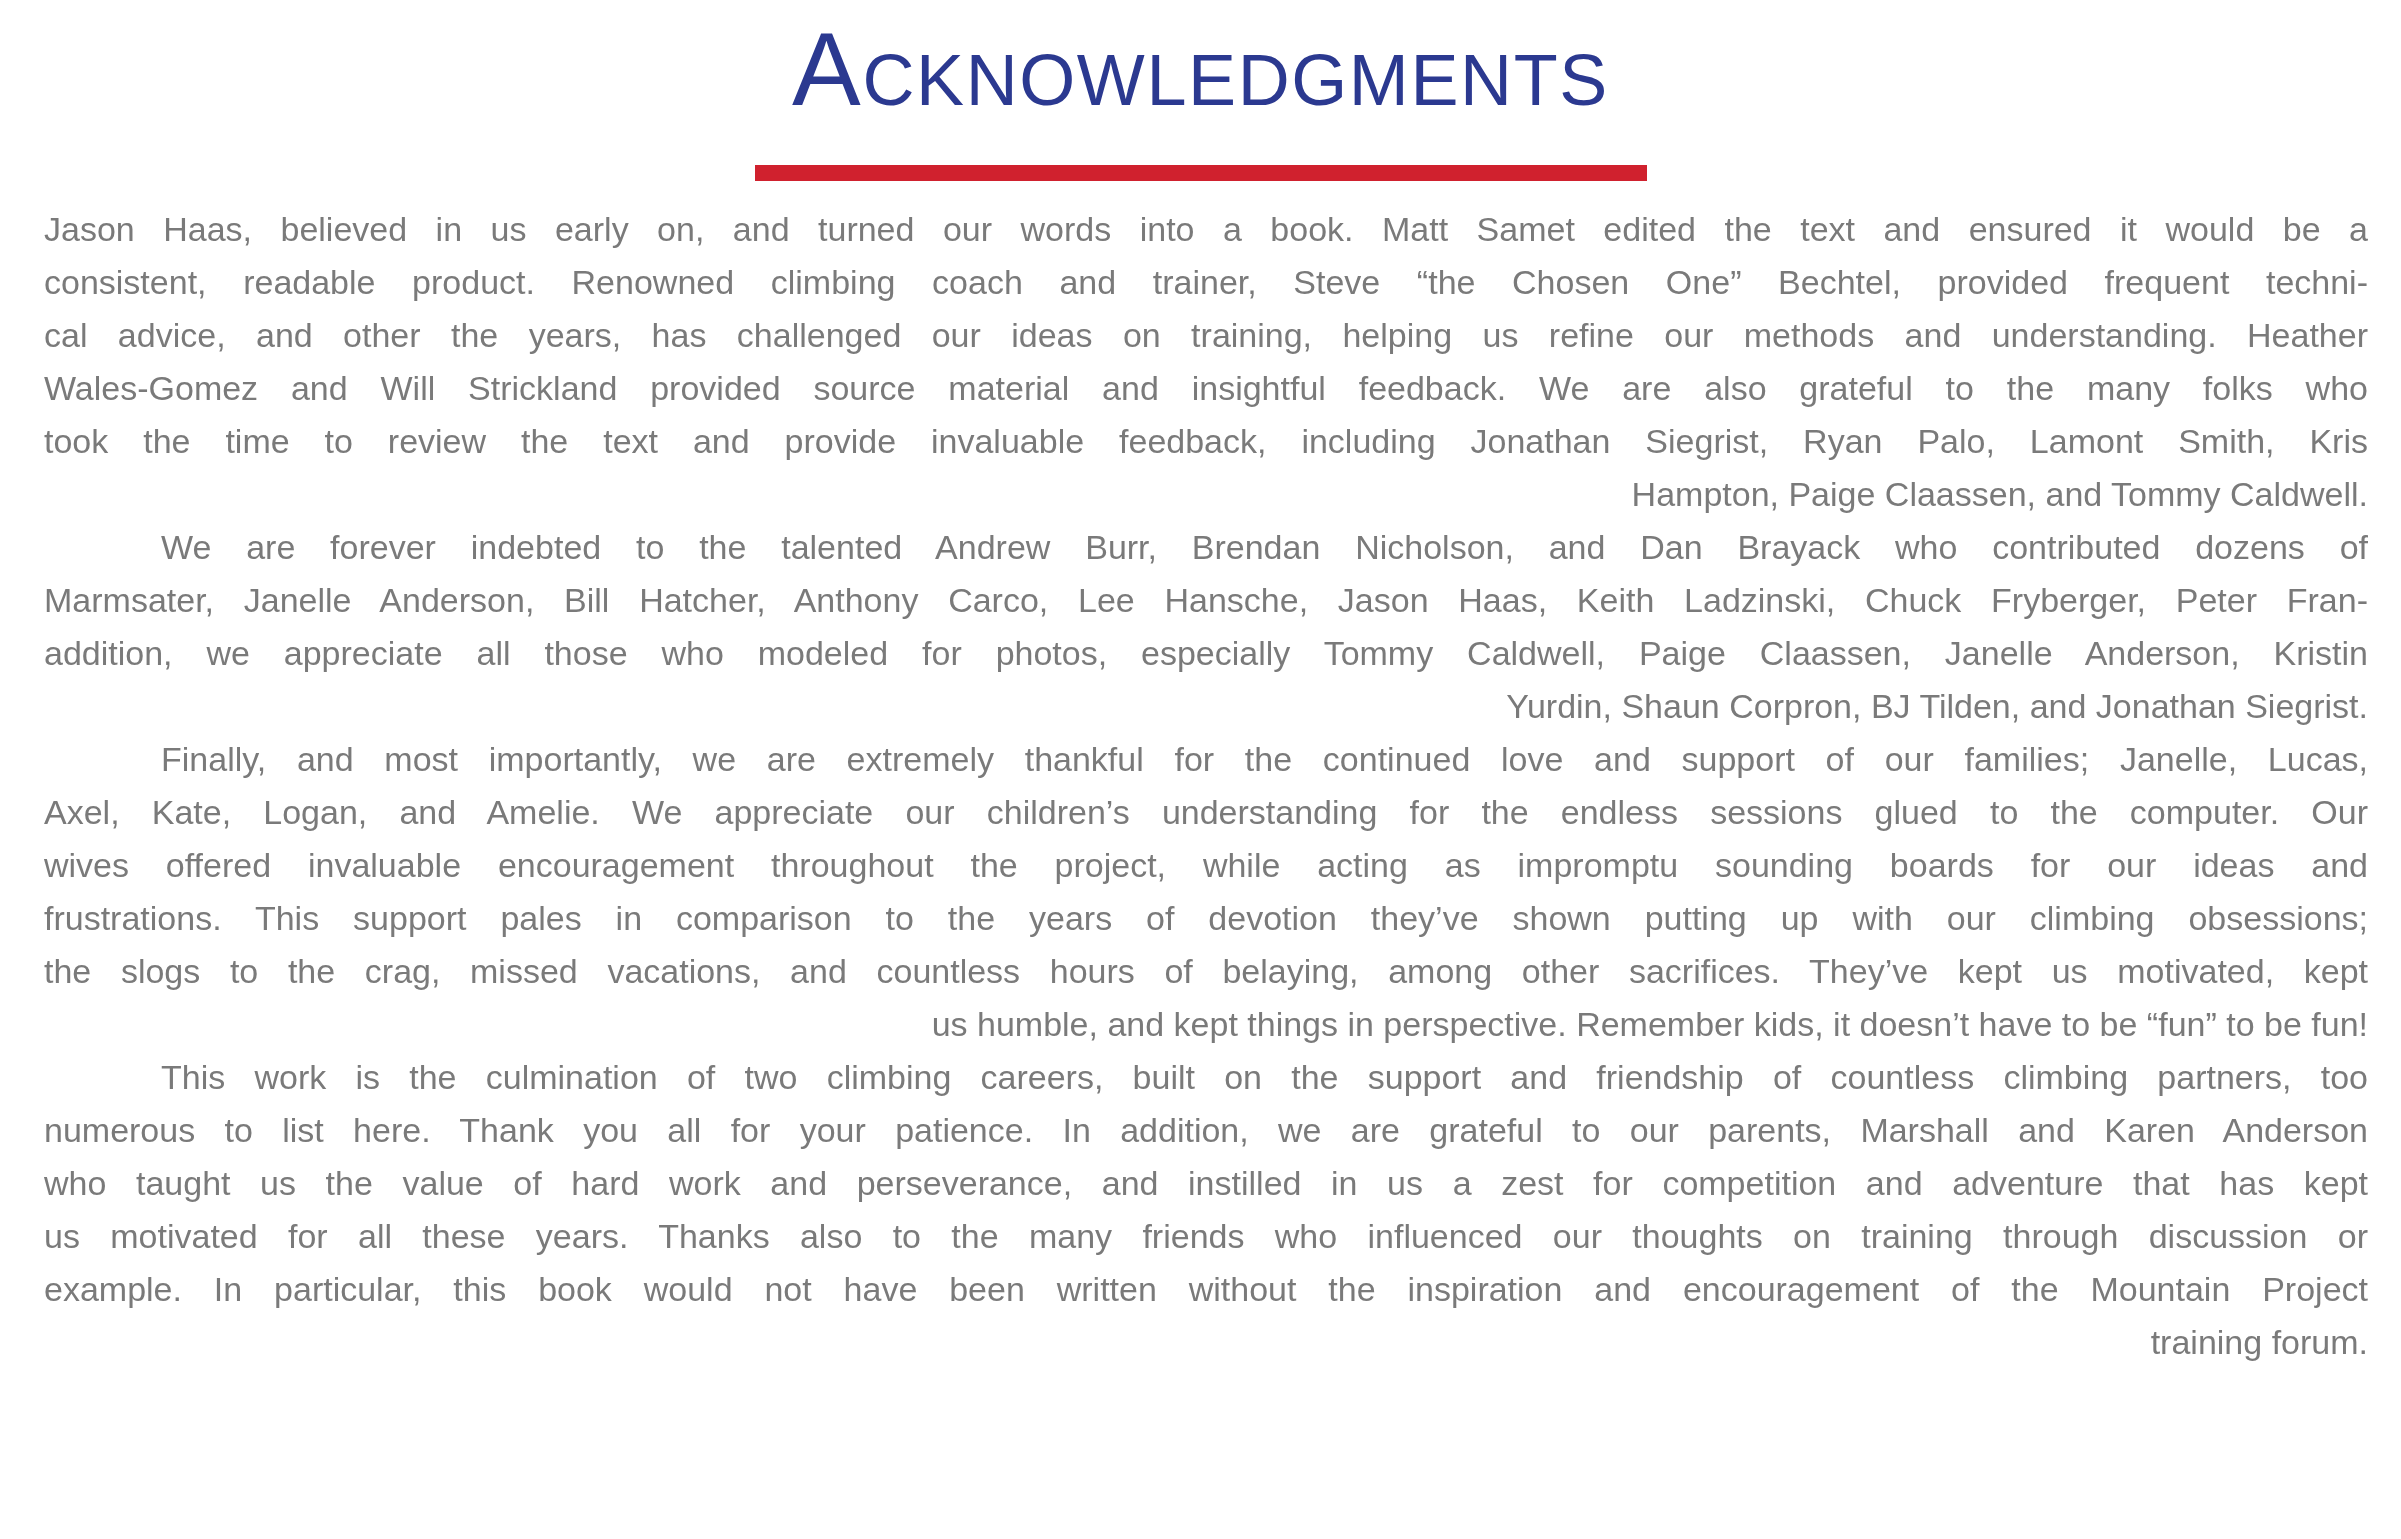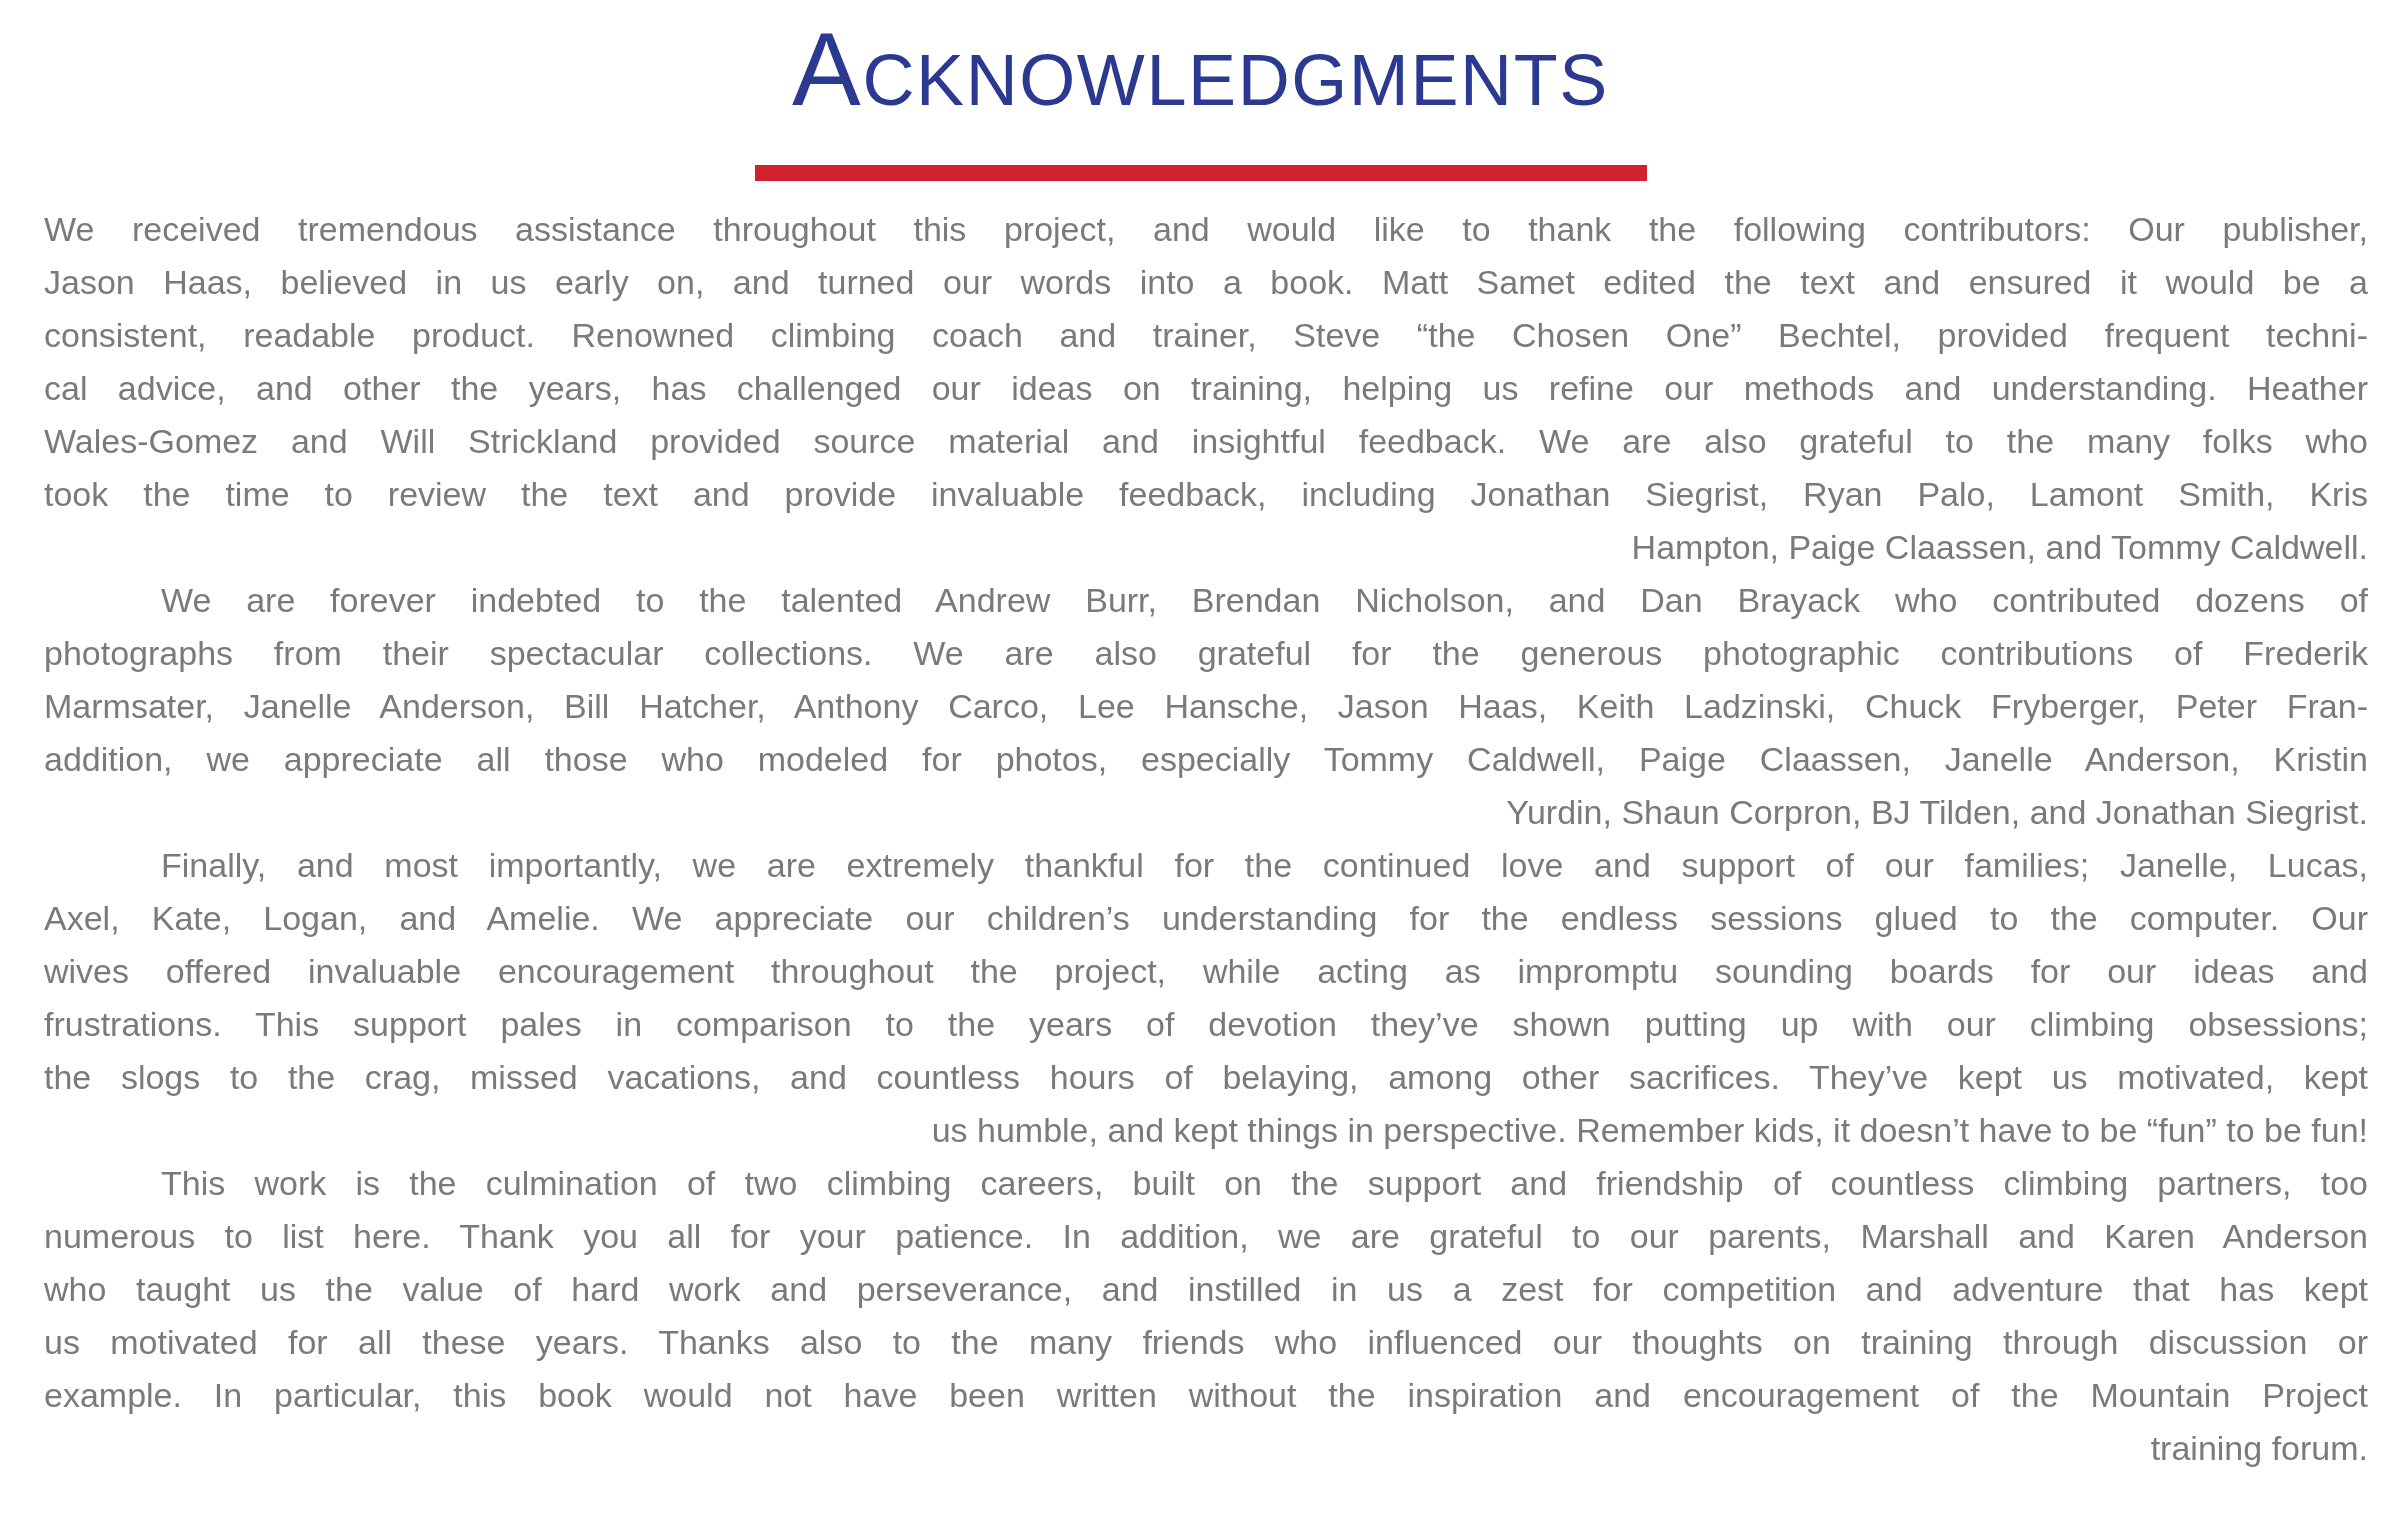--- a/index.html
+++ b/index.html
@@ -73,32 +73,30 @@
 <div class="page">
 
   <div class="title-row">
     <h1 class="title"><span class="cap">A</span><span class="rest">CKNOWLEDGMENTS</span></h1>
     <div class="rule"></div>
   </div>
 
   <div class="text">
 
     <section class="para">
-      <div class="ln j">We received tremendous assistance throughout this project, and would like to thank the following contributors: Our publisher,</div>
       <div class="ln j">Jason Haas, believed in us early on, and turned our words into a book. Matt Samet edited the text and ensured it would be a</div>
       <div class="ln j">consistent, readable product. Renowned climbing coach and trainer, Steve “the Chosen One” Bechtel, provided frequent techni-</div>
       <div class="ln j">cal advice, and other the years, has challenged our ideas on training, helping us refine our methods and understanding. Heather</div>
       <div class="ln j">Wales-Gomez and Will Strickland provided source material and insightful feedback. We are also grateful to the many folks who</div>
       <div class="ln j">took the time to review the text and provide invaluable feedback, including Jonathan Siegrist, Ryan Palo, Lamont Smith, Kris</div>
       <div class="ln">Hampton, Paige Claassen, and Tommy Caldwell.</div>
     </section>
 
     <section class="para">
       <div class="ln j ind">We are forever indebted to the talented Andrew Burr, Brendan Nicholson, and Dan Brayack who contributed dozens of</div>
-      <div class="ln j">photographs from their spectacular collections. We are also grateful for the generous photographic contributions of Frederik</div>
       <div class="ln j">Marmsater, Janelle Anderson, Bill Hatcher, Anthony Carco, Lee Hansche, Jason Haas, Keith Ladzinski, Chuck Fryberger, Peter Fran-</div>
       <div class="ln j">addition, we appreciate all those who modeled for photos, especially Tommy Caldwell, Paige Claassen, Janelle Anderson, Kristin</div>
       <div class="ln">Yurdin, Shaun Corpron, BJ Tilden, and Jonathan Siegrist.</div>
     </section>
 
     <section class="para">
       <div class="ln j ind">Finally, and most importantly, we are extremely thankful for the continued love and support of our families; Janelle, Lucas,</div>
       <div class="ln j">Axel, Kate, Logan, and Amelie. We appreciate our children’s understanding for the endless sessions glued to the computer. Our</div>
       <div class="ln j">wives offered invaluable encouragement throughout the project, while acting as impromptu sounding boards for our ideas and</div>
       <div class="ln j">frustrations. This support pales in comparison to the years of devotion they’ve shown putting up with our climbing obsessions;</div>

